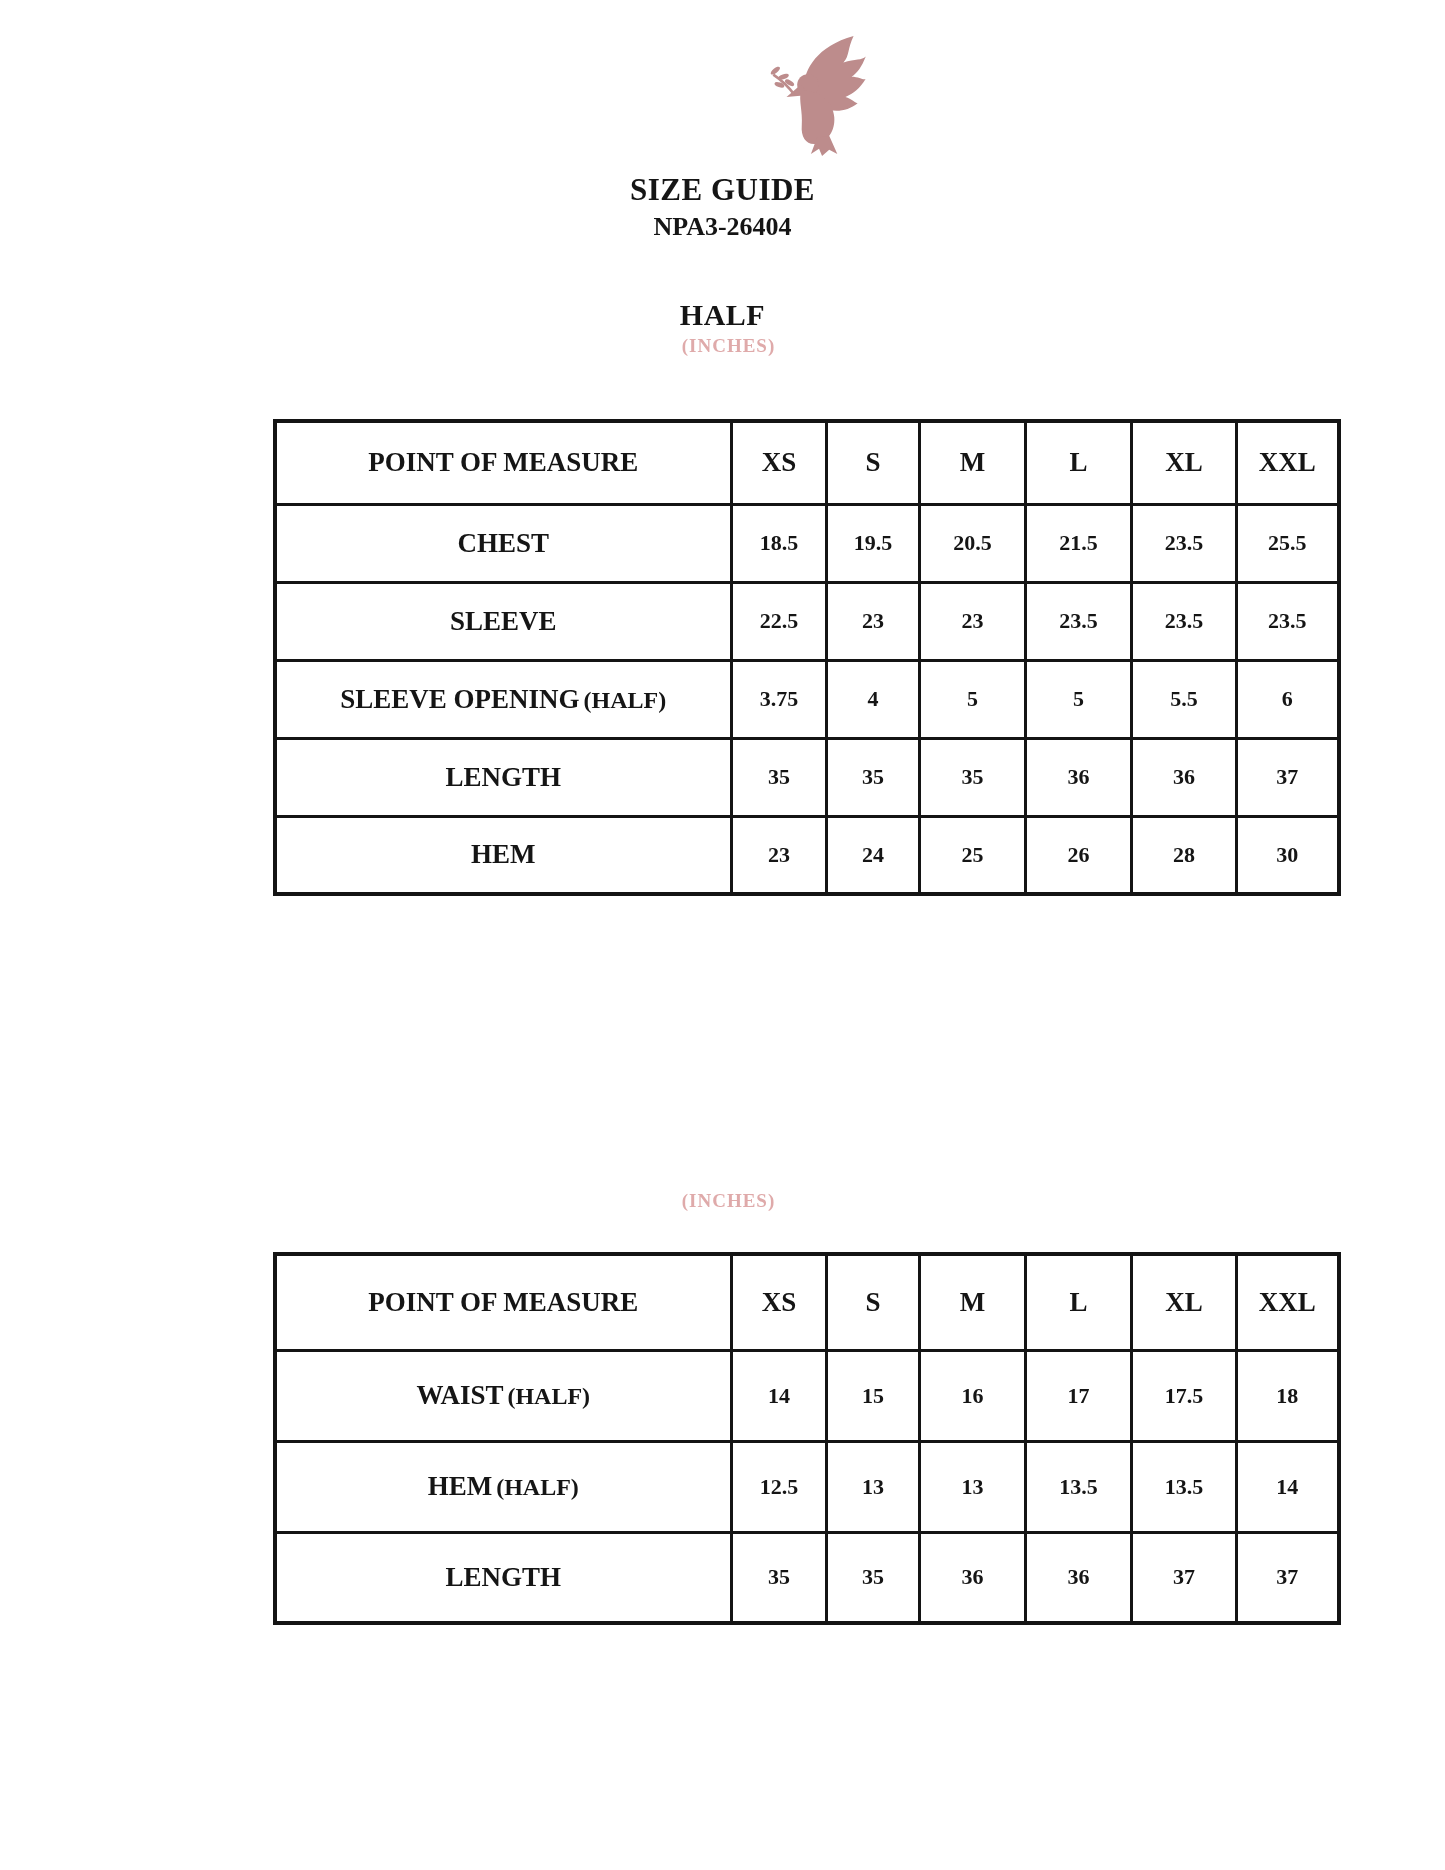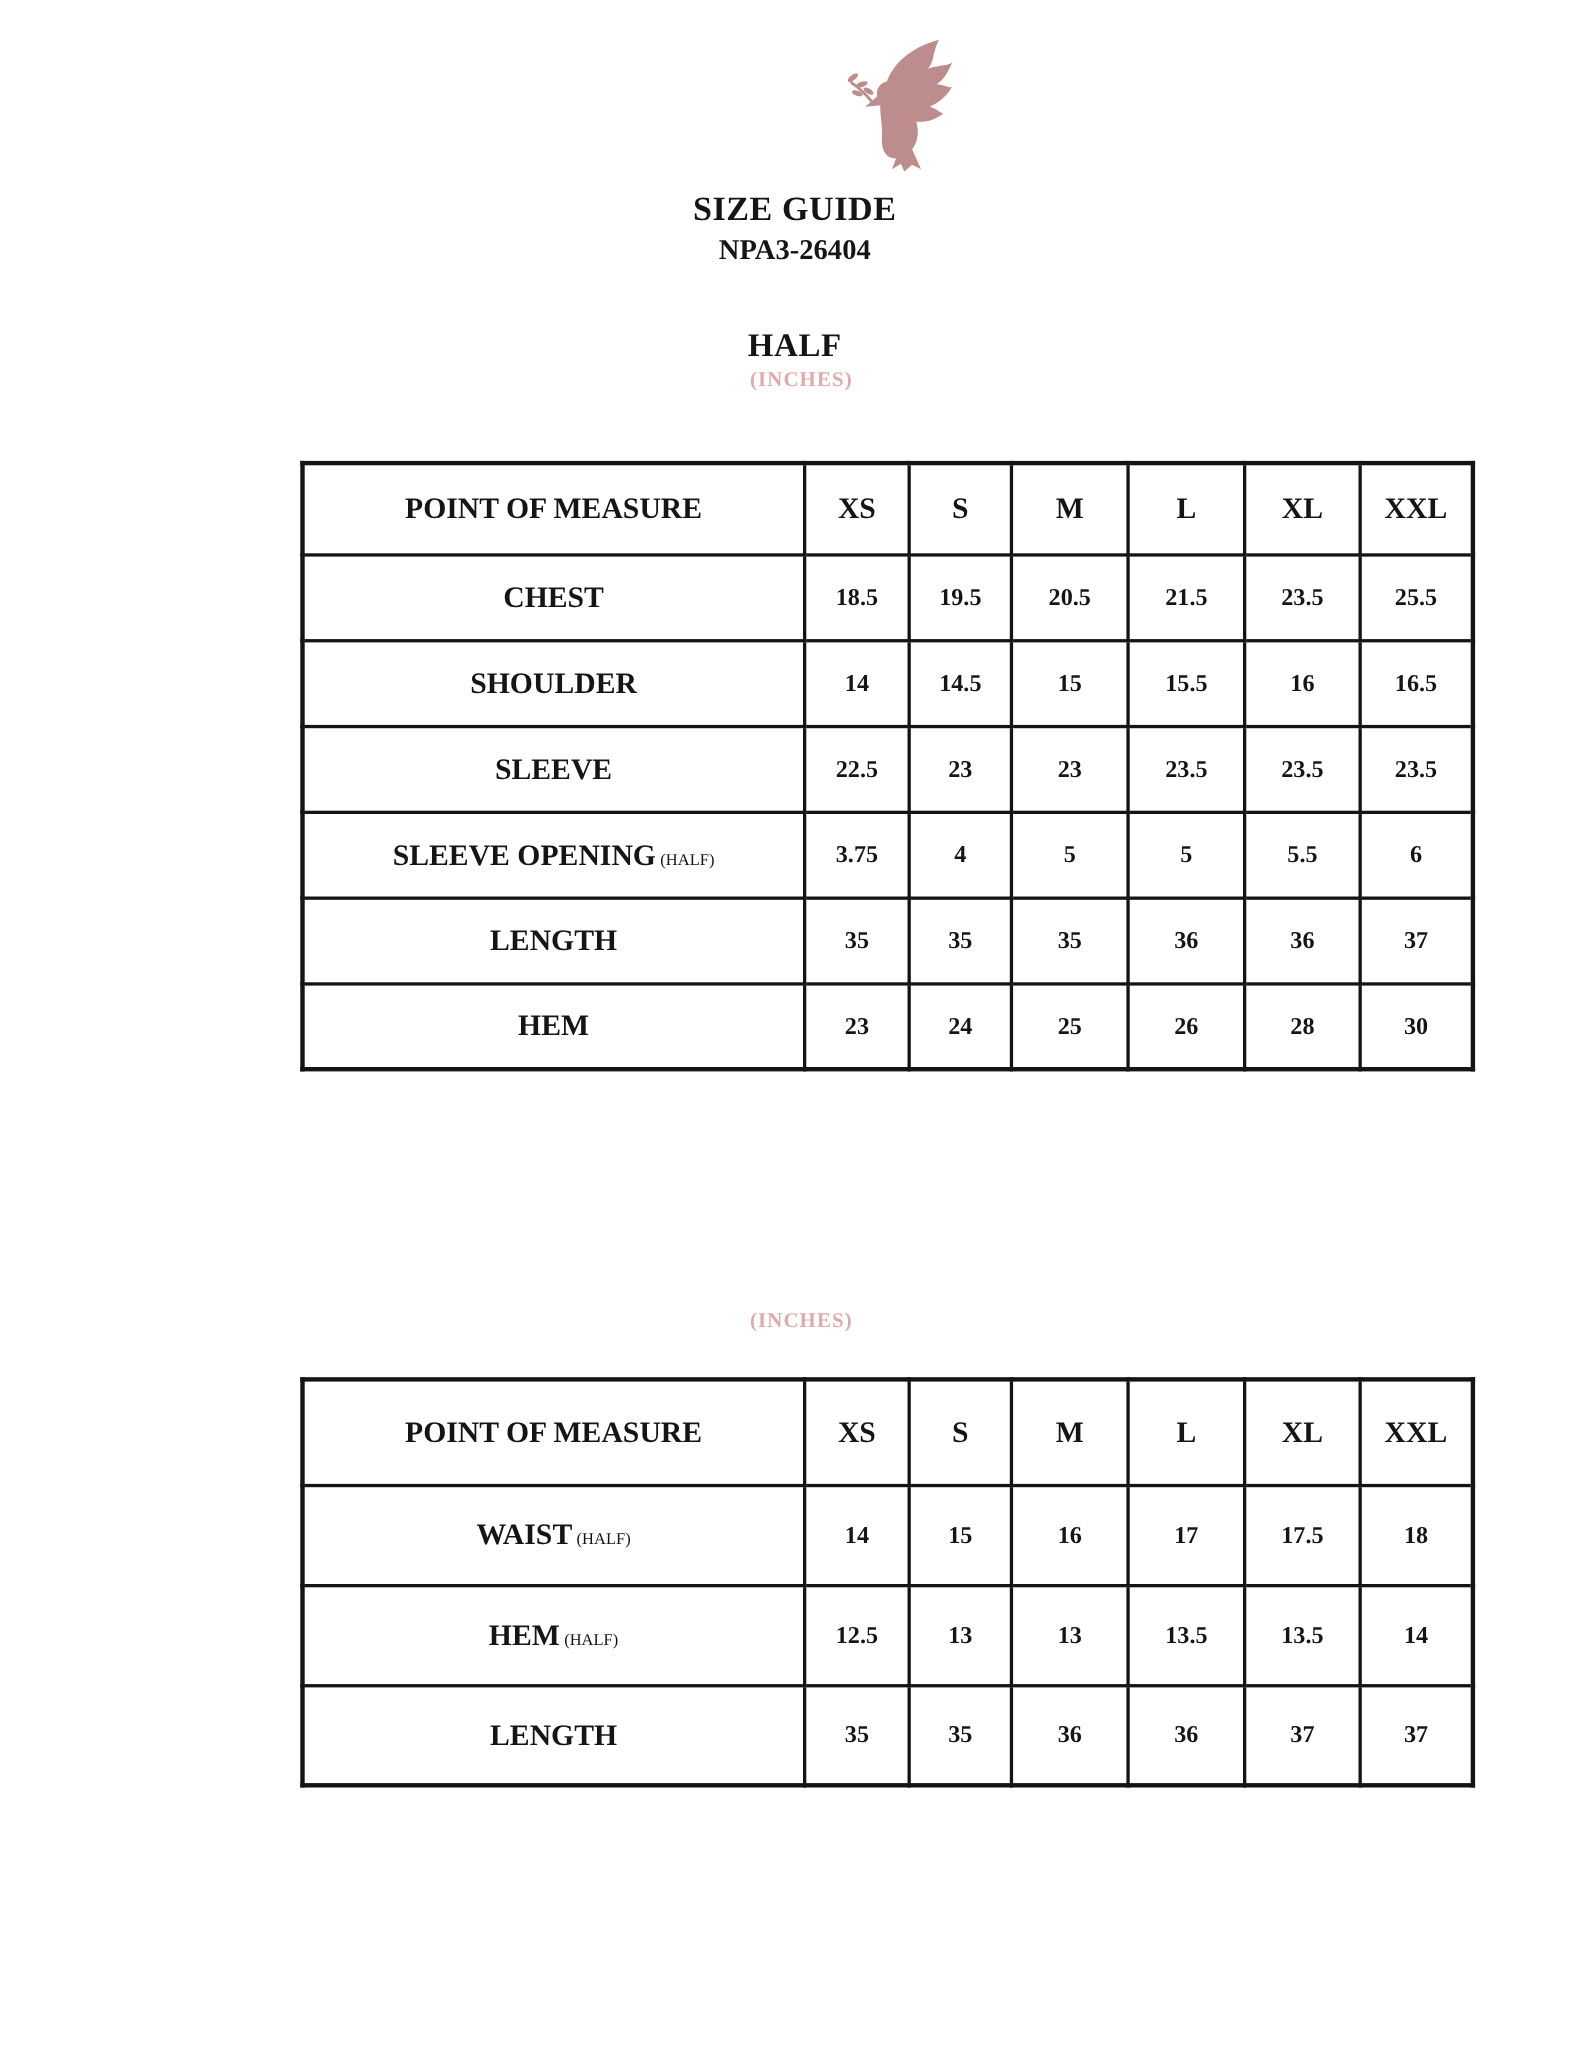--- a/index.html
+++ b/index.html
@@ -76,21 +76,21 @@
     vertical-align: middle;
     padding: 0;
     overflow: hidden;
   }
   .size-table th { font-size: 27px; font-weight: bold; }
   #section-shirt   thead tr { height: 83px; }
   #section-shirt   tbody tr { height: 78px; }
   #section-trouser thead tr { height: 96px; }
   #section-trouser tbody tr { height: 91px; }
   .measure-label  { font-size: 27px; font-weight: bold; }
-  .measure-suffix { font-size: 15px; font-weight: normal; }
+  .measure-suffix { font-size: 24px; font-weight: bold; }
   .value-cell     { font-size: 22px; font-weight: bold; }
 </style>
 </head>
 <body>
 
 <div class="page">
 
   <svg class="logo" viewBox="0 0 100 124" xmlns="http://www.w3.org/2000/svg" aria-hidden="true">
     <g fill="#bd8c8c" stroke="none">
 
@@ -144,29 +144,20 @@
           <tr>
             <td><span class="measure-label">CHEST</span></td>
             <td class="value-cell">18.5</td>
             <td class="value-cell">19.5</td>
             <td class="value-cell">20.5</td>
             <td class="value-cell">21.5</td>
             <td class="value-cell">23.5</td>
             <td class="value-cell">25.5</td>
           </tr>
           <tr>
-            <td><span class="measure-label">SHOULDER</span></td>
-            <td class="value-cell">14</td>
-            <td class="value-cell">14.5</td>
-            <td class="value-cell">15</td>
-            <td class="value-cell">15.5</td>
-            <td class="value-cell">16</td>
-            <td class="value-cell">16.5</td>
-          </tr>
-          <tr>
             <td><span class="measure-label">SLEEVE</span></td>
             <td class="value-cell">22.5</td>
             <td class="value-cell">23</td>
             <td class="value-cell">23</td>
             <td class="value-cell">23.5</td>
             <td class="value-cell">23.5</td>
             <td class="value-cell">23.5</td>
           </tr>
           <tr>
             <td><span class="measure-label">SLEEVE OPENING</span> <span class="measure-suffix">(HALF)</span></td>

